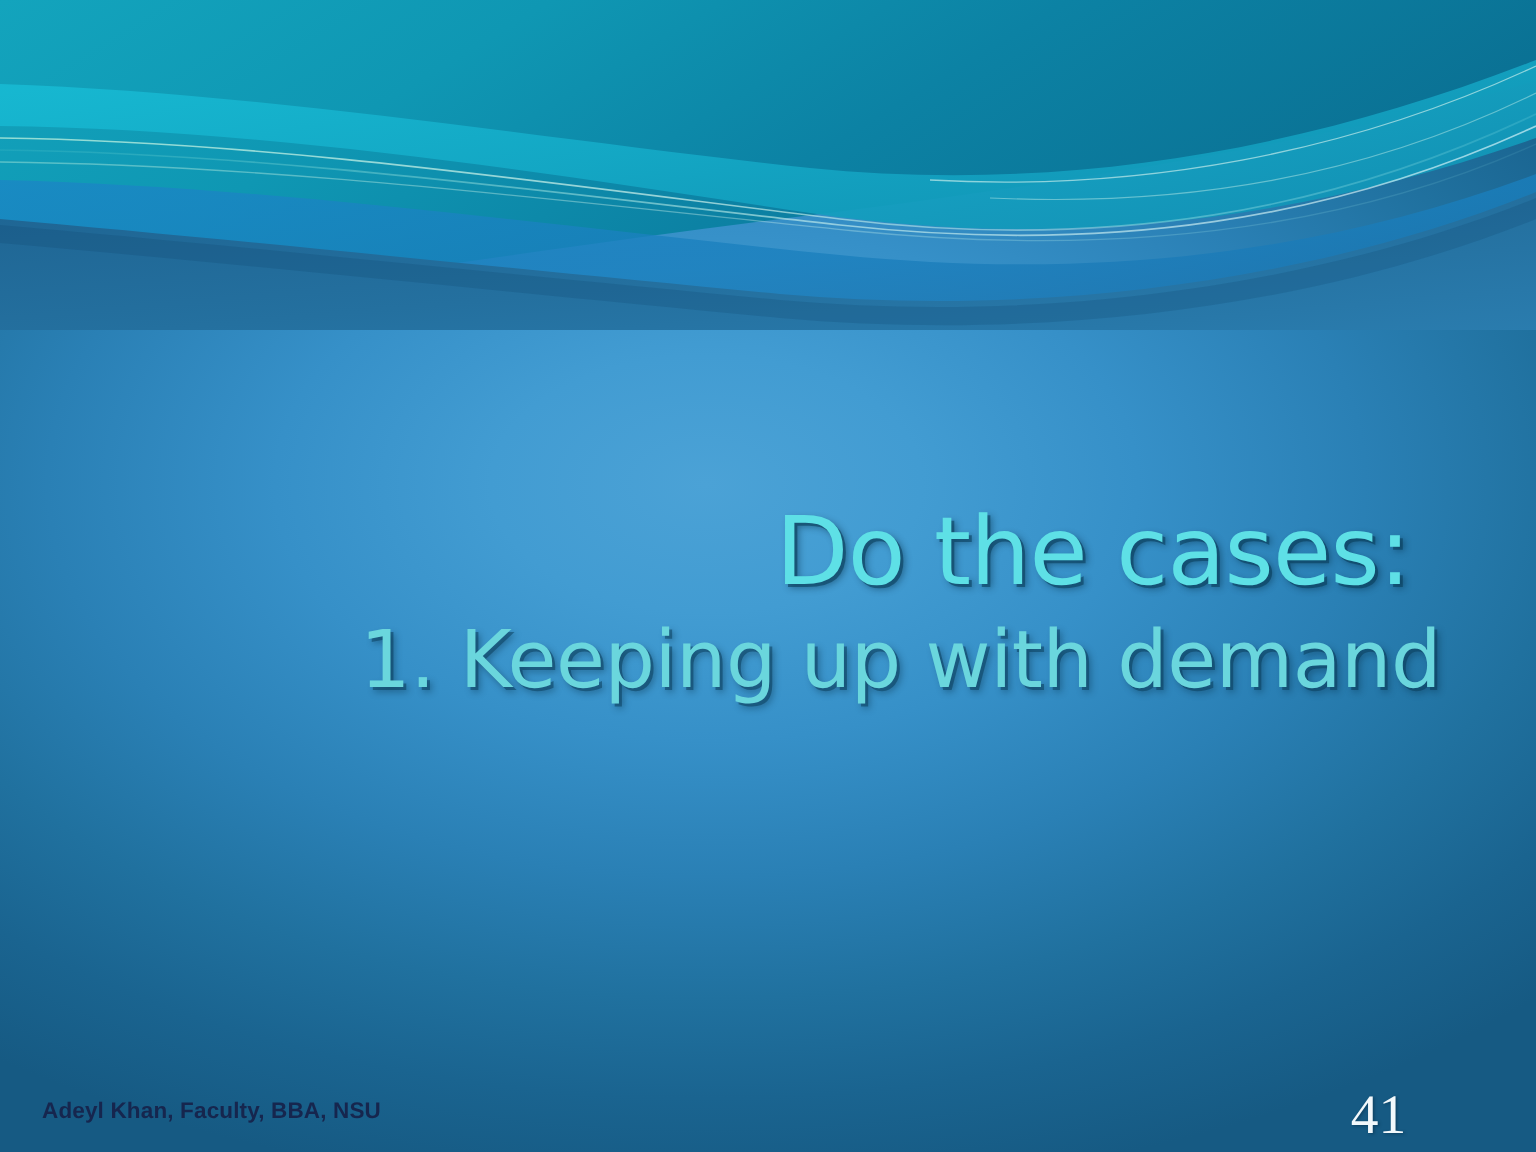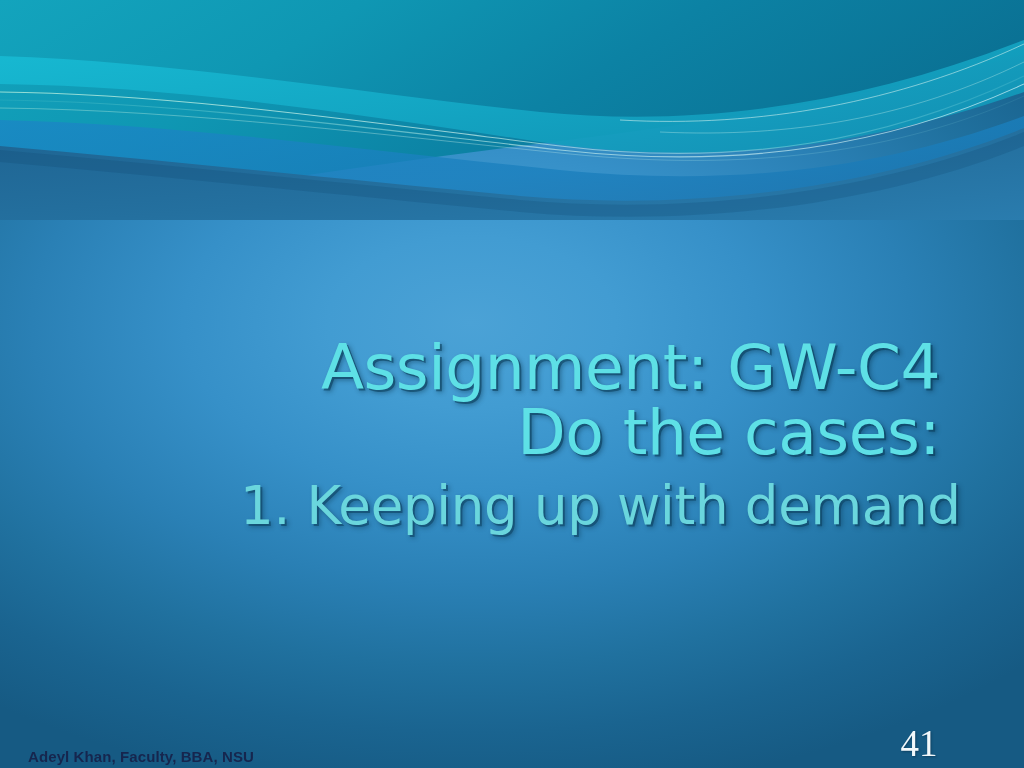--- a/index.html
+++ b/index.html
@@ -74,21 +74,20 @@
   .footer-credit {
     position: absolute;
     left: 28px;
     top: 732px;
     font-family: "Liberation Sans", sans-serif;
     font-size: 15px;
     font-weight: bold;
     color: #16264e;
     letter-spacing: 0.1px;
     white-space: nowrap;
-    margin-top: 16px;
   }
   .slide-number {
     position: absolute;
     left: 896px;
     top: 722px;
     width: 46px;
     text-align: center;
     font-family: "Liberation Serif", serif;
     font-size: 37px;
     font-weight: 400;
@@ -165,21 +164,20 @@
 
       <path d="M0,92 C180,94 380,124 560,146 C740,168 890,140 1024,76" fill="none" stroke="url(#gHair)" stroke-width="1.1" opacity="0.9"></path>
       <path d="M0,100 C180,102 380,130 560,150 C740,170 890,146 1024,84" fill="none" stroke="url(#gHair2)" stroke-width="1.1" opacity="0.75"></path>
       <path d="M0,108 C190,110 390,136 570,154 C750,172 900,152 1024,96" fill="none" stroke="url(#gHair)" stroke-width="0.9" opacity="0.5"></path>
       <path d="M620,120 C760,128 900,102 1024,44" fill="none" stroke="#dff8f2" stroke-width="0.9" opacity="0.6"></path>
       <path d="M660,132 C790,138 910,118 1024,62" fill="none" stroke="#c8f2ea" stroke-width="0.8" opacity="0.45"></path>
     </svg>
   </div>
 
   <div class="text-block">
-    <div class="title-line">Assignment: GW-C4</div>
     <div class="title-line">Do the cases:</div>
     <div class="body-line first">1. Keeping up with demand</div>
   </div>
 
   <div class="footer-credit">Adeyl Khan, Faculty, BBA, NSU</div>
 
   <div class="slide-number">41</div>
 
 </div>
 

